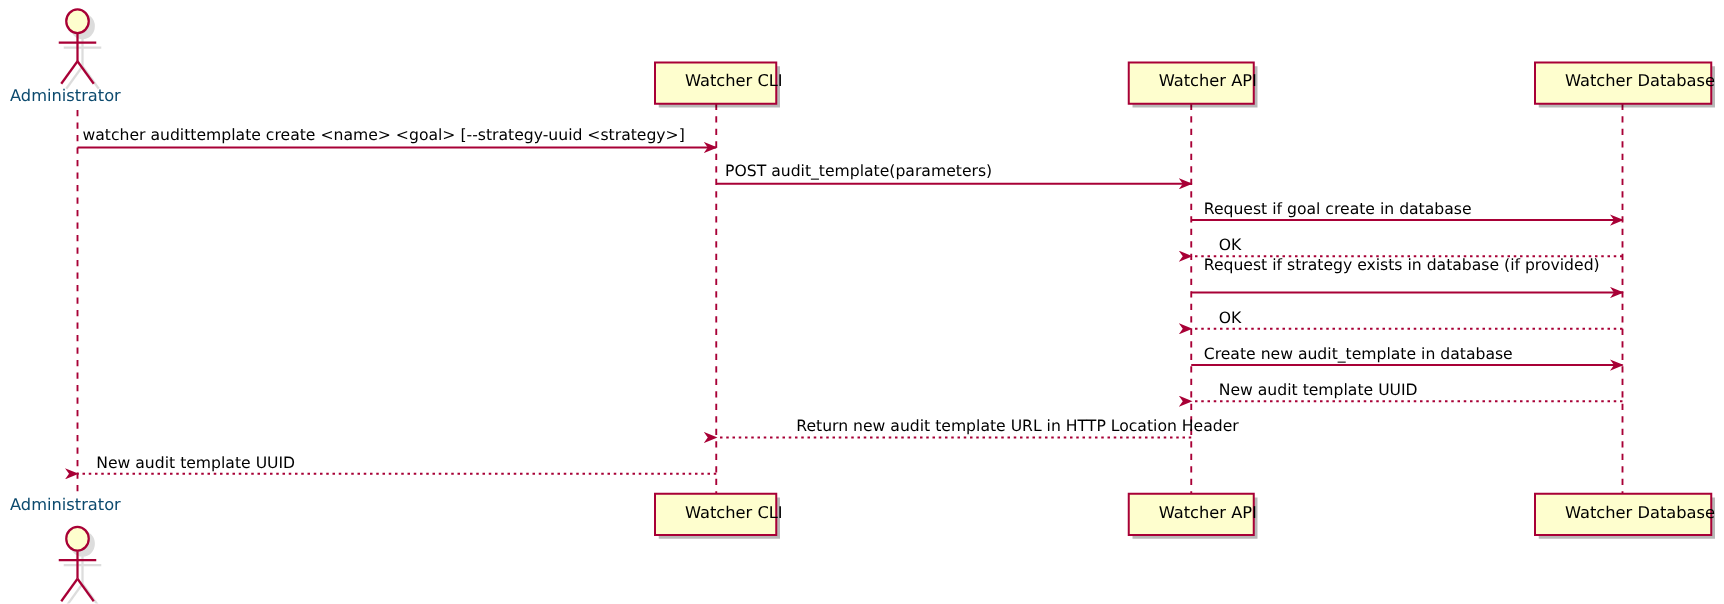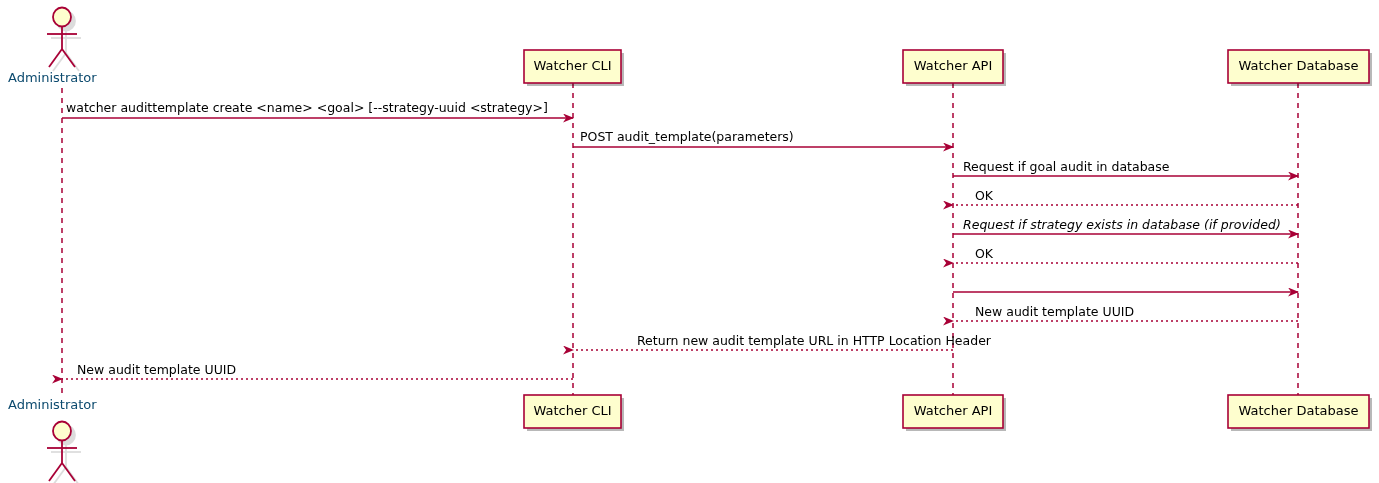--- a/index.html
+++ b/index.html
@@ -34,22 +34,22 @@
     color: #000000;
     white-space: nowrap;
     line-height: 14px;
   }
   .participant-label {
     position: absolute;
     font-family: "DejaVu Sans", sans-serif;
     font-size: 13px;
     color: #000000;
     white-space: nowrap;
-    text-align: center;
     line-height: 16px;
+    padding-left: 24px;
   }
   .actor-label {
     position: absolute;
     font-family: "DejaVu Sans", sans-serif;
     font-size: 13px;
     color: #0c4a6e;
     white-space: nowrap;
     line-height: 16px;
   }
 </style>
@@ -135,22 +135,23 @@
       <div class="participant-label" style="left: 524px; top: 58px; width: 97px;">Watcher CLI</div>
       <div class="participant-label" style="left: 903px; top: 58px; width: 100px;">Watcher API</div>
       <div class="participant-label" style="left: 1228px; top: 58px; width: 141px;">Watcher Database</div>
       <div class="participant-label" style="left: 524px; top: 403px; width: 97px;">Watcher CLI</div>
       <div class="participant-label" style="left: 903px; top: 403px; width: 100px;">Watcher API</div>
       <div class="participant-label" style="left: 1228px; top: 403px; width: 141px;">Watcher Database</div>
       <div class="actor-label" style="left: 8px; top: 70px;">Administrator</div>
       <div class="actor-label" style="left: 8px; top: 397px;">Administrator</div>
       <div class="msg-label" style="left: 580px; top: 130px;">POST audit_template(parameters)</div>
       <div class="msg-label" style="left: 66px; top: 101px;">watcher audittemplate create &lt;name&gt; &lt;goal&gt; [--strategy-uuid &lt;strategy&gt;]</div>
-      <div class="msg-label" style="left: 963px; top: 160px;">Request if goal audit in database</div>
+      <div class="msg-label" style="left: 963px; top: 160px;">Request if goal create in database</div>
       <div class="msg-label" style="left: 975px; top: 189px;">OK</div>
-      <div class="msg-label" style="left: 963px; top: 218px; font-style: italic;">Request if strategy exists in database (if provided)</div>
+      <div class="msg-label" style="left: 963px; top: 205px;">Request if strategy exists in database (if provided)</div>
       <div class="msg-label" style="left: 975px; top: 247px;">OK</div>
+      <div class="msg-label" style="left: 963px; top: 276px;">Create new audit_template in database</div>
       <div class="msg-label" style="left: 975px; top: 305px;">New audit template UUID</div>
       <div class="msg-label" style="left: 594px; top: 334px; margin-left: 43px;">Return new audit template URL in HTTP Location Header</div>
       <div class="msg-label" style="left: 77px; top: 363px;">New audit template UUID</div>
     </div>
 
 </div>
 
 </body></html>

